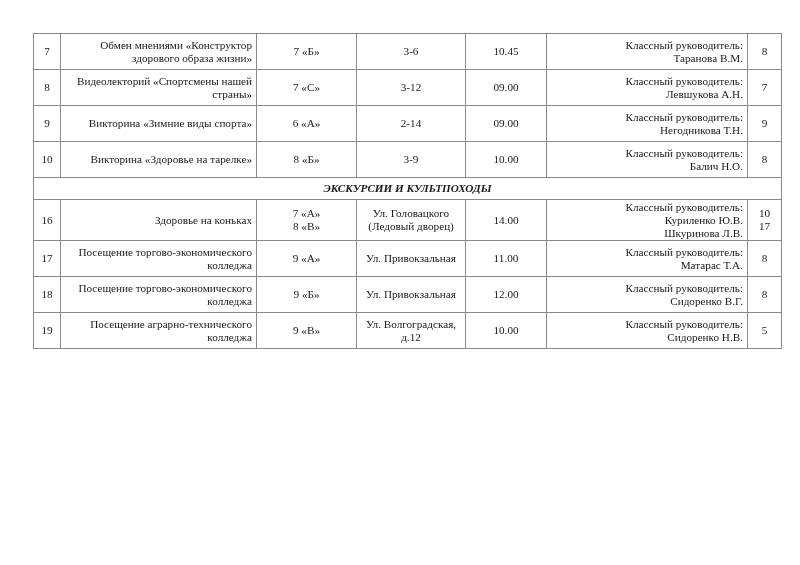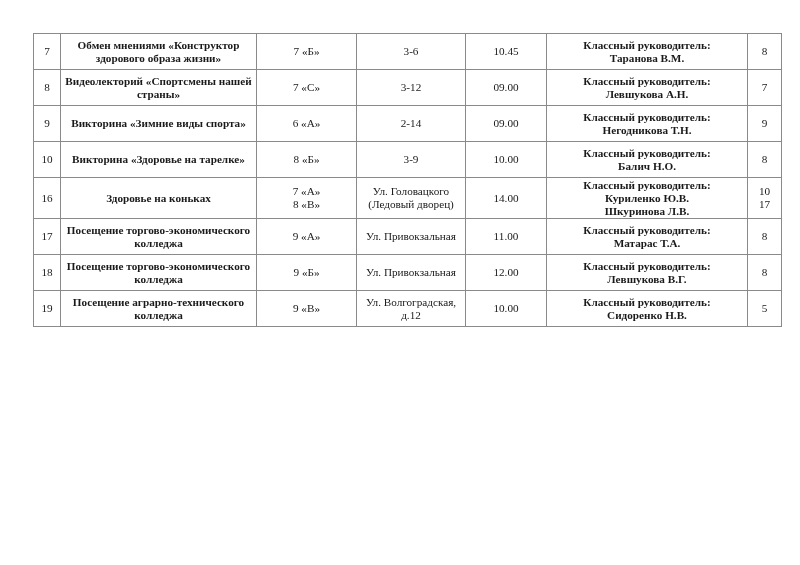--- a/index.html
+++ b/index.html
@@ -4,21 +4,21 @@
 <style>
   html, body { margin:0; padding:0; background:#ffffff; }
   body { width:800px; height:565px; position:relative; overflow:hidden;
          font-family:"Liberation Serif", "DejaVu Serif", serif; color:#1a1a1a; }
   table.plan { position:absolute; left:33px; top:33px; width:748px;
                border-collapse:collapse; table-layout:fixed; font-size:11.2px; line-height:13px; }
   table.plan td { border:1px solid #8a8a8a; padding:0 4px; vertical-align:middle; }
   col.c-num { width:27px; } col.c-name { width:196px; } col.c-class { width:100px; }
   col.c-place { width:109px; } col.c-time { width:81px; } col.c-resp { width:201px; } col.c-count { width:34px; }
   td.num, td.cls, td.place, td.time, td.cnt { text-align:center; }
-  td.name, td.resp { text-align:center;font-weight:bold; }
+  td.name, td.resp { text-align:right; }
   tr.r2 td { height:35px; }
   tr.r3 td { height:40px; }
   tr.section td { height:21px; text-align:center; font-weight:bold; font-style:italic; }
   .line { display:block; }
 </style>
 </head>
 <body>
 
 <table class="plan">
   <colgroup>
@@ -80,20 +80,23 @@
       <td class="resp">
           <span class="line">Классный руководитель:</span>
           <span class="line">Балич Н.О.</span>
         </td>
       <td class="cnt">8</td>
     </tr>
 
 
 
 
+    <tr class="section">
+      <td colspan="7">ЭКСКУРСИИ И КУЛЬТПОХОДЫ</td>
+    </tr>
 
 
 
     <tr class="r3">
       <td class="num">16</td>
       <td class="name">Здоровье на коньках</td>
       <td class="cls">
           <span class="line">7 «А»</span>
           <span class="line">8 «В»</span>
         </td>
@@ -135,21 +138,21 @@
       <td class="name">Посещение торгово-экономического колледжа</td>
       <td class="cls">
           <span class="line">9 «Б»</span>
         </td>
       <td class="place">
           <span class="line">Ул. Привокзальная</span>
         </td>
       <td class="time">12.00</td>
       <td class="resp">
           <span class="line">Классный руководитель:</span>
-          <span class="line">Левшукова В.Г.</span>
+          <span class="line">Сидоренко В.Г.</span>
         </td>
       <td class="cnt">8</td>
     </tr>
 
     <tr class="r2">
       <td class="num">19</td>
       <td class="name">Посещение аграрно-технического колледжа</td>
       <td class="cls">
           <span class="line">9 «В»</span>
         </td>

